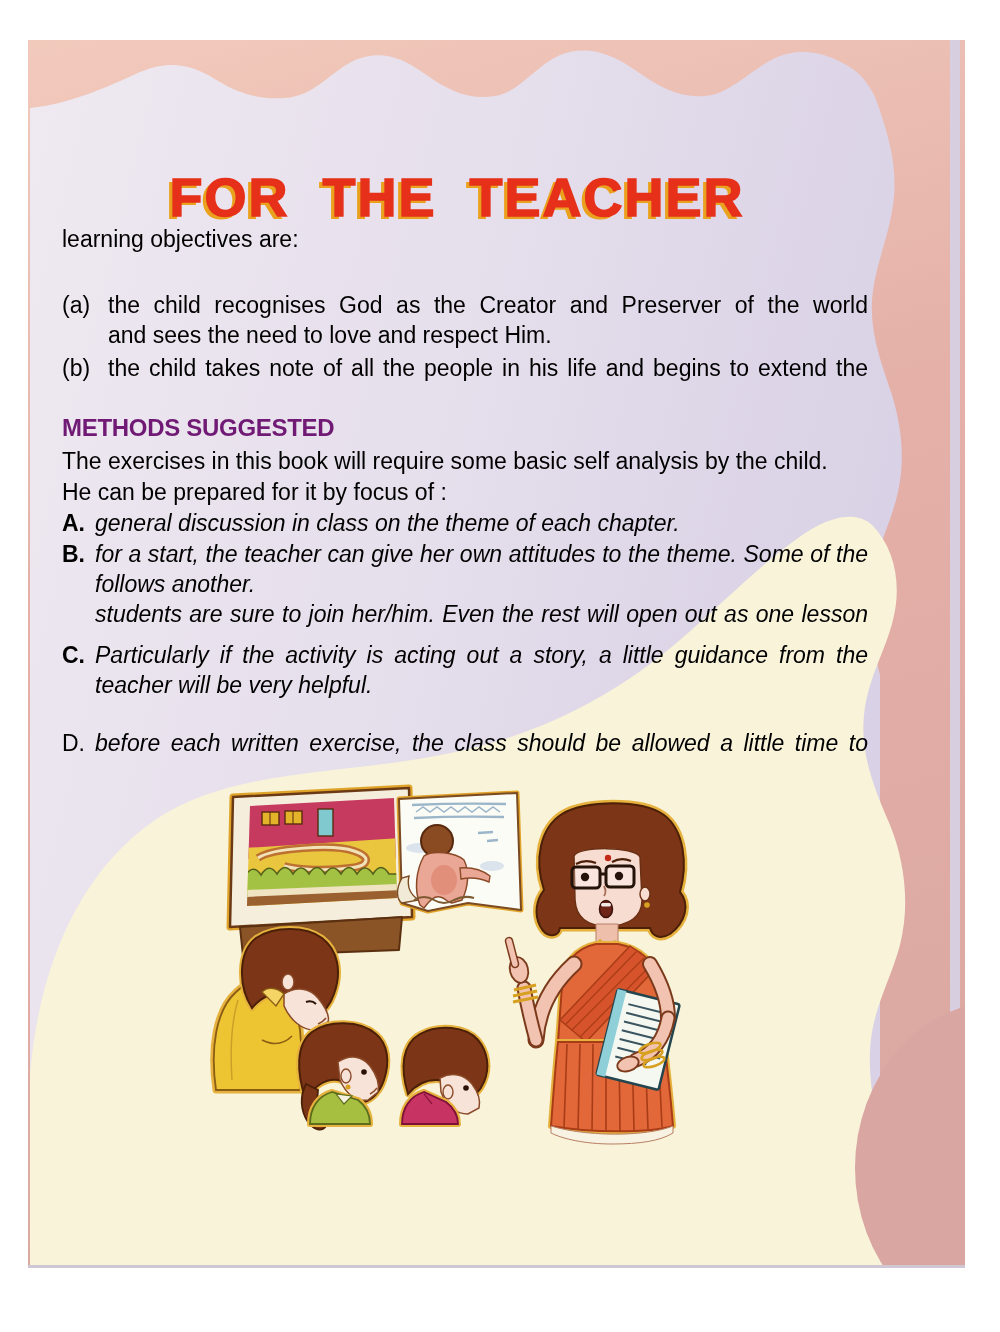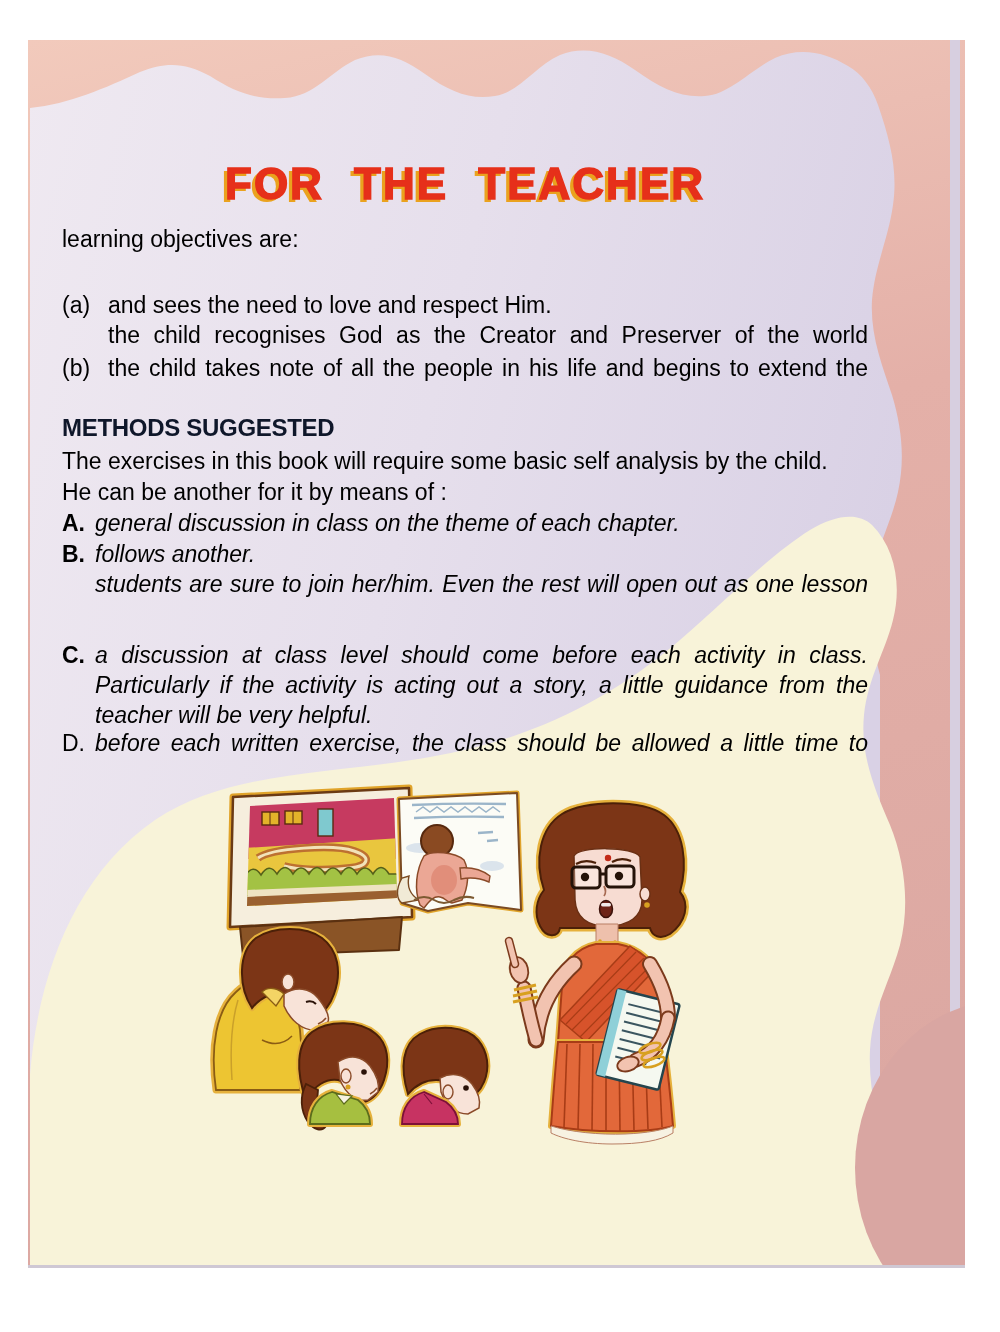--- a/index.html
+++ b/index.html
@@ -1,33 +1,33 @@
 <!DOCTYPE html>
 <html><head>
 <meta charset="utf-8">
 <style>
   html,body{margin:0;padding:0;background:#ffffff;}
   #page{position:relative;width:1000px;height:1332px;background:#ffffff;overflow:hidden;
         font-family:"Liberation Sans",sans-serif;}
   #bg-svg,#illu-svg{position:absolute;pointer-events:none;}
   #bg-svg{left:0;top:0;z-index:0;}
   #illu-svg{left:205px;top:780px;width:515px;height:365px;z-index:3;}
-  #page-title{position:absolute;left:60px;top:130px;width:810px;text-align:center;
-      font-size:44px;font-weight:700;letter-spacing:2px;word-spacing:16px;color:#e6301a;
+  #page-title{position:absolute;left:52px;top:130px;width:810px;text-align:center;
+      font-size:54px;font-weight:700;letter-spacing:2px;word-spacing:16px;color:#e6301a;
       -webkit-text-stroke:1.5px #e6301a;
       text-shadow:-4px 3px 0 #eaa21e;z-index:2;}
   .para{position:absolute;left:62px;width:806px;font-size:23px;line-height:30px;z-index:2;}
   .para .lbl{position:absolute;left:0;top:0;}
   .para .lbl.b{font-weight:700;}
   .line{text-align:left;}
   .line.j{text-align:justify;text-align-last:justify;}
   .ind-obj{margin-left:46px;width:760px;}
   .ind-item{margin-left:33px;width:773px;font-style:italic;}
   #methods-heading{position:absolute;left:62px;top:414px;font-size:24px;font-weight:700;
-      color:#0f172a;letter-spacing:-0.3px;z-index:2;}
+      color:#701a75;letter-spacing:-0.3px;z-index:2;}
 </style>
 </head>
 <body>
 
 <div id="page">
 
   <svg id="bg-svg" width="1000" height="1332" viewBox="0 0 1000 1332" aria-hidden="true">
     <defs>
       <linearGradient id="gPink" x1="0" y1="0" x2="0.2" y2="1">
         <stop offset="0" stop-color="#f2cabc"></stop>
@@ -96,60 +96,60 @@
 
   <h1 id="page-title">FOR THE TEACHER</h1>
 
   <div class="para" style="top:224px">
     <div class="line">learning objectives are:</div>
   </div>
 
   <div class="para" style="top:290px">
     <span class="lbl">(a)</span>
     <div class="ind-obj">
+      <div class="line j">the child recognises God as the Creator and Preserver of the world</div>
       <div class="line">and sees the need to love and respect Him.</div>
-      <div class="line j">the child recognises God as the Creator and Preserver of the world</div>
     </div>
   </div>
 
   <div class="para" style="top:353px">
     <span class="lbl">(b)</span>
     <div class="ind-obj">
       <div class="line j">the child takes note of all the people in his life and begins to extend the</div>
     </div>
   </div>
 
   <div id="methods-heading">METHODS SUGGESTED</div>
 
   <div class="para" style="top:446px">
     <div class="line">The exercises in this book will require some basic self analysis by the child.</div>
   </div>
   <div class="para" style="top:477px">
-    <div class="line">He can be another for it by means of :</div>
+    <div class="line">He can be prepared for it by focus of :</div>
   </div>
 
   <div class="para" style="top:508px">
     <span class="lbl b">A.</span>
     <div class="ind-item">
       <div class="line">general discussion in class on the theme of each chapter.</div>
     </div>
   </div>
 
   <div class="para" style="top:539px">
     <span class="lbl b">B.</span>
     <div class="ind-item">
+      <div class="line j">for a start, the teacher can give her own attitudes to the theme. Some of the</div>
       <div class="line">follows another.</div>
       <div class="line j">students are sure to join her/him. Even the rest will open out as one lesson</div>
     </div>
   </div>
 
   <div class="para" style="top:640px">
     <span class="lbl b">C.</span>
     <div class="ind-item">
-      <div class="line j">a discussion at class level should come before each activity in class.</div>
       <div class="line j">Particularly if the activity is acting out a story, a little guidance from the</div>
       <div class="line">teacher will be very helpful.</div>
     </div>
   </div>
 
   <div class="para" style="top:728px">
     <span class="lbl">D.</span>
     <div class="ind-item">
       <div class="line j">before each written exercise, the class should be allowed a little time to</div>
     </div>

